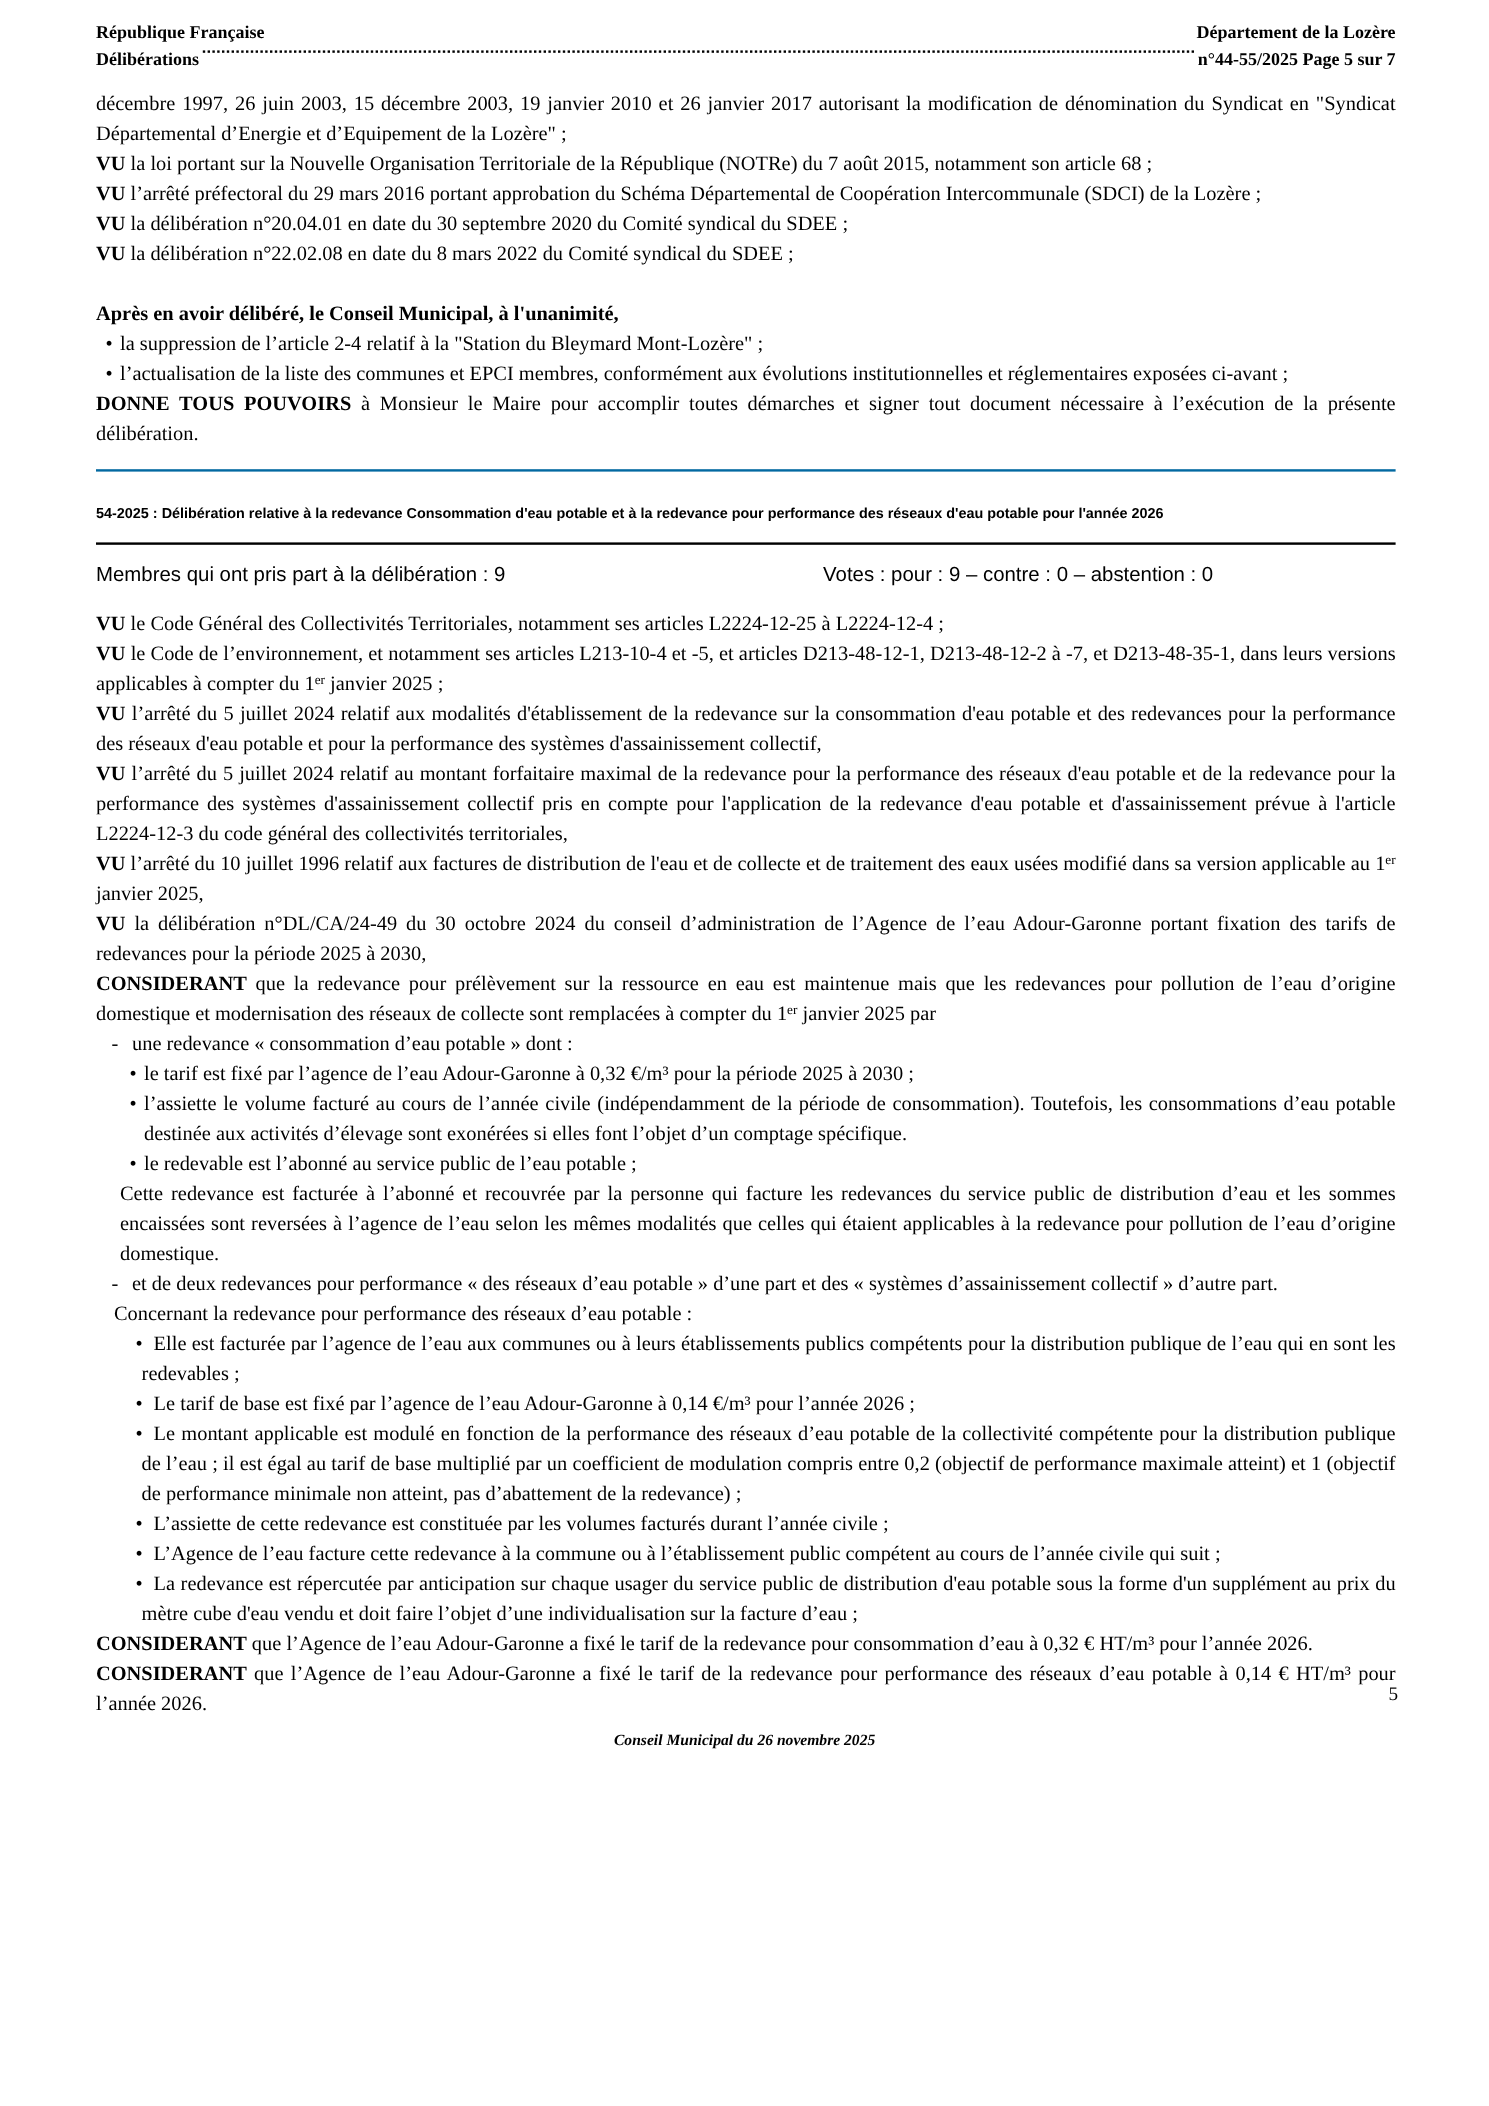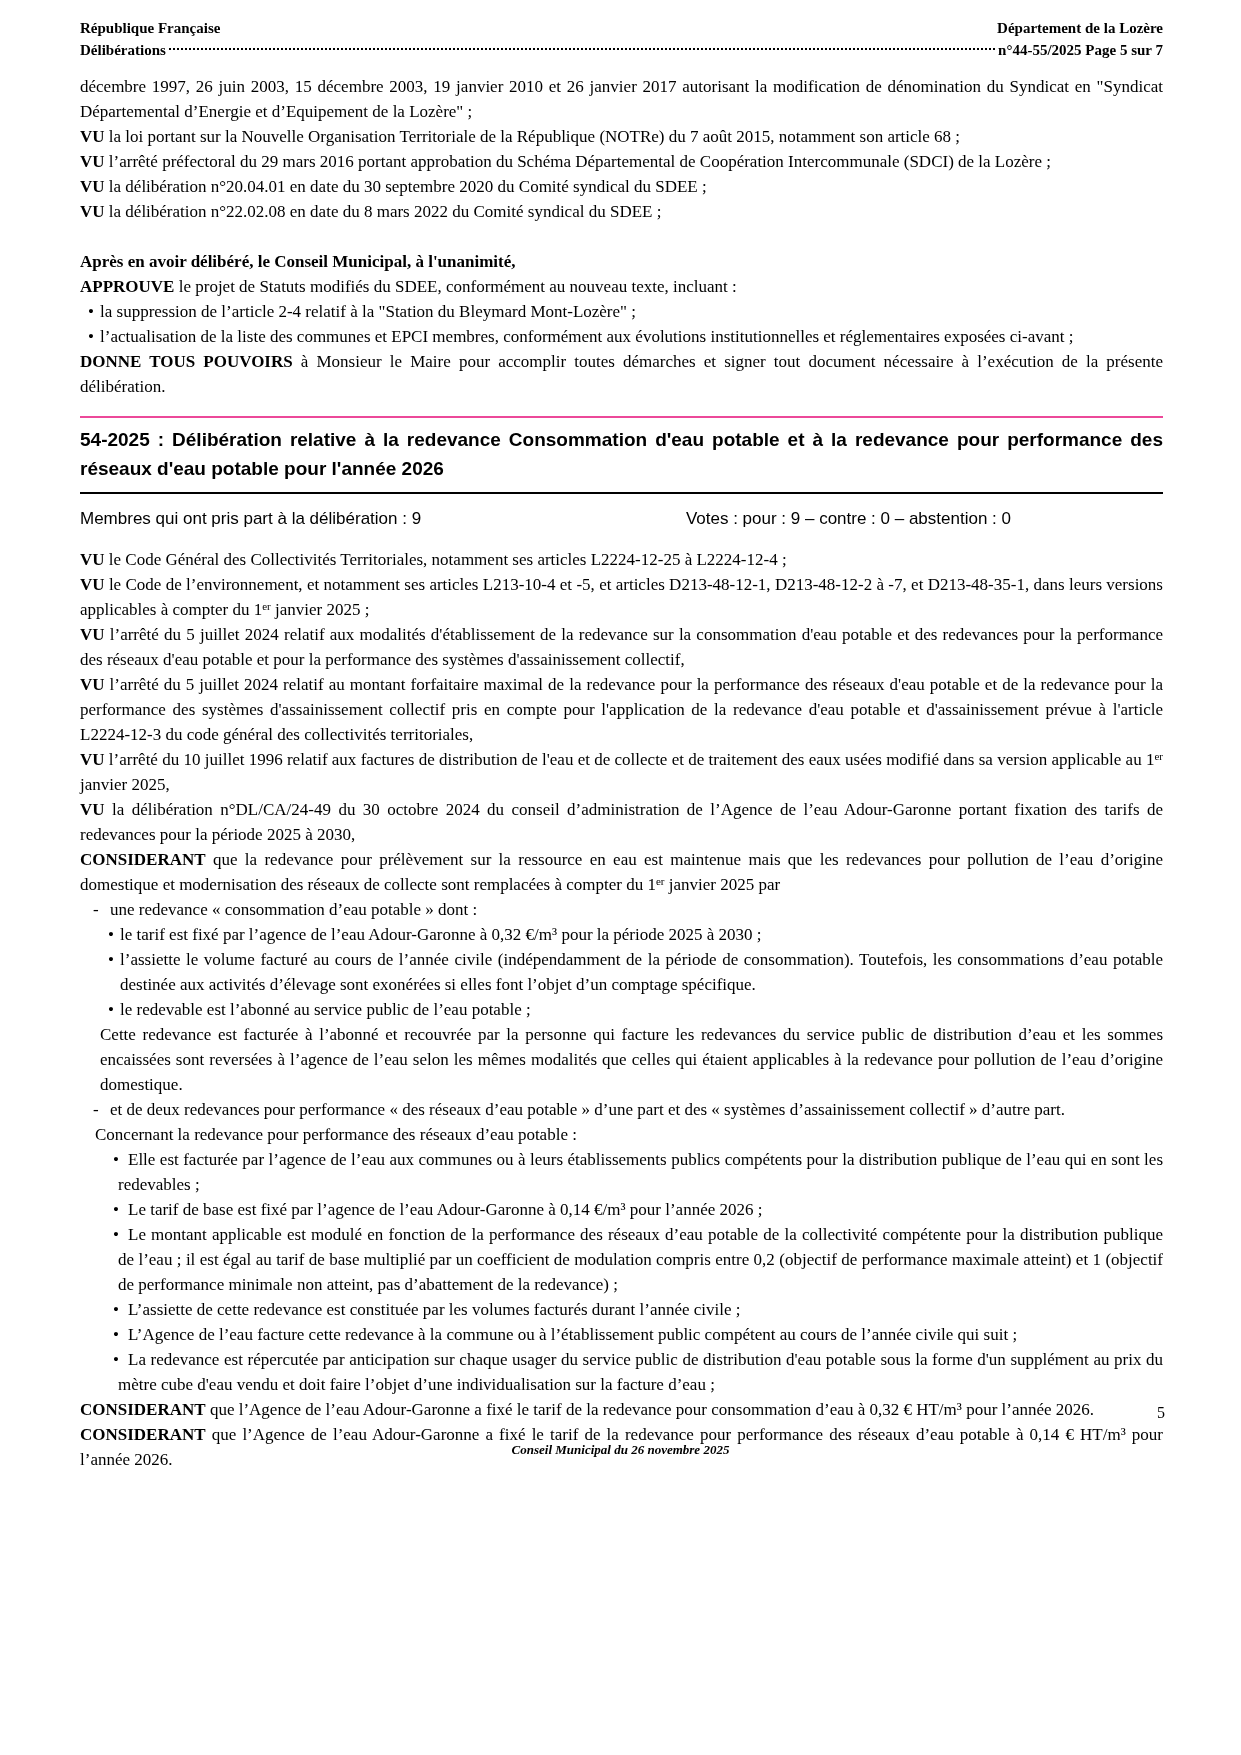--- a/index.html
+++ b/index.html
@@ -4,39 +4,39 @@
 <style>
   html,body { margin:0; padding:0; background:#fff; }
   .page {
     position:relative; width:1241px; height:1468px; background:#ffffff;
     box-sizing:border-box; padding:20px 78px 0 80px; overflow:hidden;
     color:#000; font-family:"Liberation Sans", sans-serif;
   }
   
   .doc-header { font-family:"Liberation Serif", serif; font-weight:bold; font-size:15px; }
   .hrow1 { display:flex; justify-content:space-between; align-items:baseline; }
-  .hrow2 { display:flex; align-items:center; margin-top:5px; }
+  .hrow2 { display:flex; align-items:flex-start; margin-top:5px; }
   .leader { flex:1 1 auto; border-bottom:2px dotted #000; margin:0 3px 3px 3px; }
   
   .doc-body { margin-top:15px; font-size:17px; line-height:25px; }
   .para { margin:0; text-align:justify;font-family:Liberation Serif, serif; }
   .para b { font-weight:bold; }
   .gap { height:25px; }
   sup { font-size:11px; line-height:0; vertical-align:5px; }
   .marker { display:inline-block; text-indent:0; }
   .b1   { padding-left:33px; text-indent:-25px; } .b1 .marker { width:12px; }
   .b2   { padding-left:40px; text-indent:-12px; } .b2 .marker { width:12px; }
   .b3   { padding-left:38px; text-indent:-5px;  } .b3 .marker { width:15px; }
   .dash { padding-left:22px; text-indent:-9px;  } .dash .marker { width:17px; }
   .ind20 { padding-left:20px; }
   .ind15 { padding-left:15px; }
   .section-heading {
-    font-weight:bold; font-size:19px; line-height:29px; text-align:justify;
-    border-top:2px solid #ec4899; border-bottom:2px solid #000;
-    padding:7px 0 9px 0; margin:17px 0 12px 0;
+    font-weight:bold; font-size:12px; line-height:29px; text-align:justify;
+    border-top:2px solid #0369a1; border-bottom:2px solid #000;
+    padding:21px 0 9px 0; margin:17px 0 12px 0;
   }
   .votes-row { display:flex; justify-content:space-between; padding-right:152px; margin:8px 0 16px 0; }
   
   .page-number { position:absolute; right:76px; bottom:46px; font-family:"Liberation Serif", serif; font-size:16px; }
   .doc-footer { position:absolute; left:0; bottom:10px; width:100%; text-align:center;
     font-family:"Liberation Serif", serif; font-style:italic; font-weight:bold; font-size:13px; }
 </style>
 </head>
 <body>
 
@@ -55,21 +55,20 @@
   </div>
 
   <div class="doc-body">
       <p class="para"><span>décembre 1997, 26 juin 2003, 15 décembre 2003, 19 janvier 2010 et 26 janvier 2017 autorisant la modification de dénomination du Syndicat en "Syndicat Départemental d’Energie et d’Equipement de la Lozère" ;</span></p>
       <p class="para"><b>VU</b><span> la loi portant sur la Nouvelle Organisation Territoriale de la République (NOTRe) du 7 août 2015, notamment son article 68 ;</span></p>
       <p class="para"><b>VU</b><span> l’arrêté préfectoral du 29 mars 2016 portant approbation du Schéma Départemental de Coopération Intercommunale (SDCI) de la Lozère ;</span></p>
       <p class="para"><b>VU</b><span> la délibération n°20.04.01 en date du 30 septembre 2020 du Comité syndical du SDEE ;</span></p>
       <p class="para"><b>VU</b><span> la délibération n°22.02.08 en date du 8 mars 2022 du Comité syndical du SDEE ;</span></p>
       <div class="gap"></div>
       <p class="para"><b>Après en avoir délibéré, le Conseil Municipal, à l'unanimité,</b></p>
-      <p class="para"><b>APPROUVE</b><span> le projet de Statuts modifiés du SDEE, conformément au nouveau texte, incluant :</span></p>
       <p class="para b1"><span class="marker">•</span><span>la suppression de l’article 2-4 relatif à la "Station du Bleymard Mont-Lozère" ;</span></p>
       <p class="para b1"><span class="marker">•</span><span>l’actualisation de la liste des communes et EPCI membres, conformément aux évolutions institutionnelles et réglementaires exposées ci-avant ;</span></p>
       <p class="para"><b>DONNE TOUS POUVOIRS</b><span> à Monsieur le Maire pour accomplir toutes démarches et signer tout document nécessaire à l’exécution de la présente délibération.</span></p>
       <div class="section-heading">54-2025 :  Délibération relative à la redevance Consommation d'eau potable et à la redevance pour performance des réseaux d'eau potable pour l'année 2026</div>
       <div class="votes-row">
         <span>Membres qui ont pris part à la délibération : 9</span>
         <span>Votes : pour : 9 – contre : 0 – abstention : 0</span>
       </div>
       <p class="para"><b>VU</b><span> le Code Général des Collectivités Territoriales, notamment ses articles L2224-12-25 à L2224-12-4 ;</span></p>
       <p class="para"><b>VU</b><span> le Code de l’environnement, et notamment ses articles L213-10-4 et -5, et articles D213-48-12-1, D213-48-12-2 à -7, et D213-48-35-1, dans leurs versions applicables à compter du 1</span><sup>er</sup><span> janvier 2025 ;</span></p>

